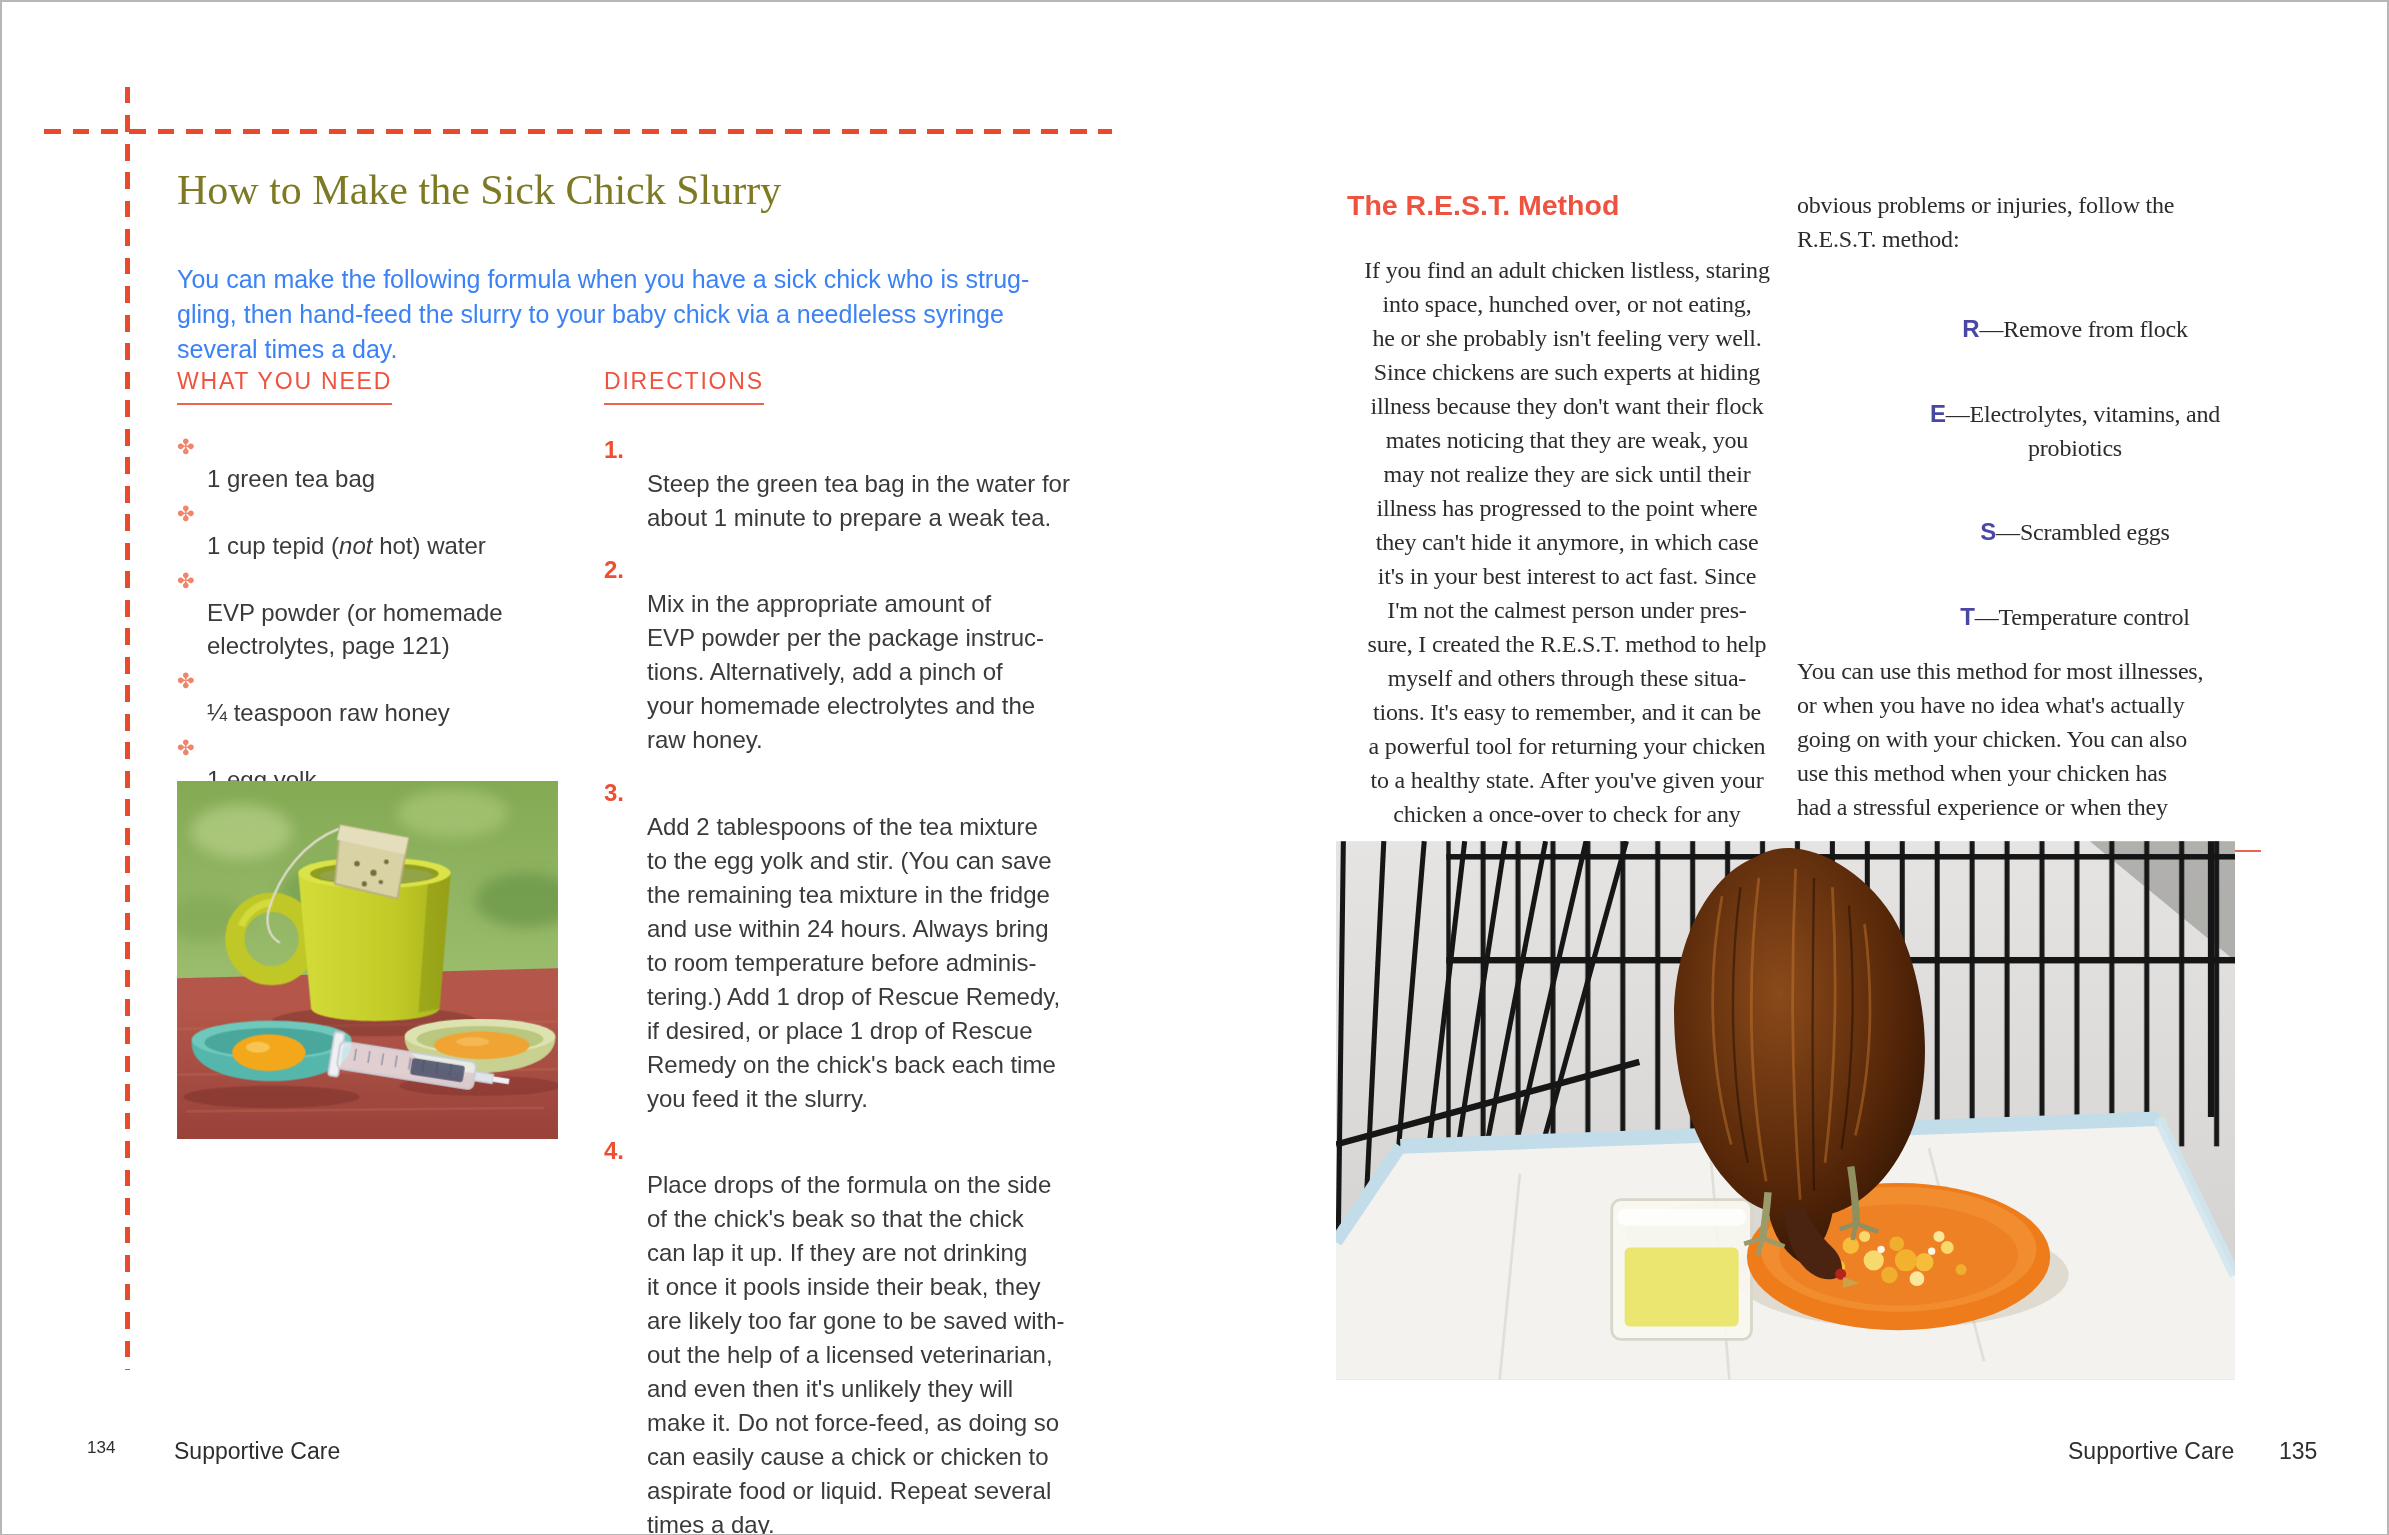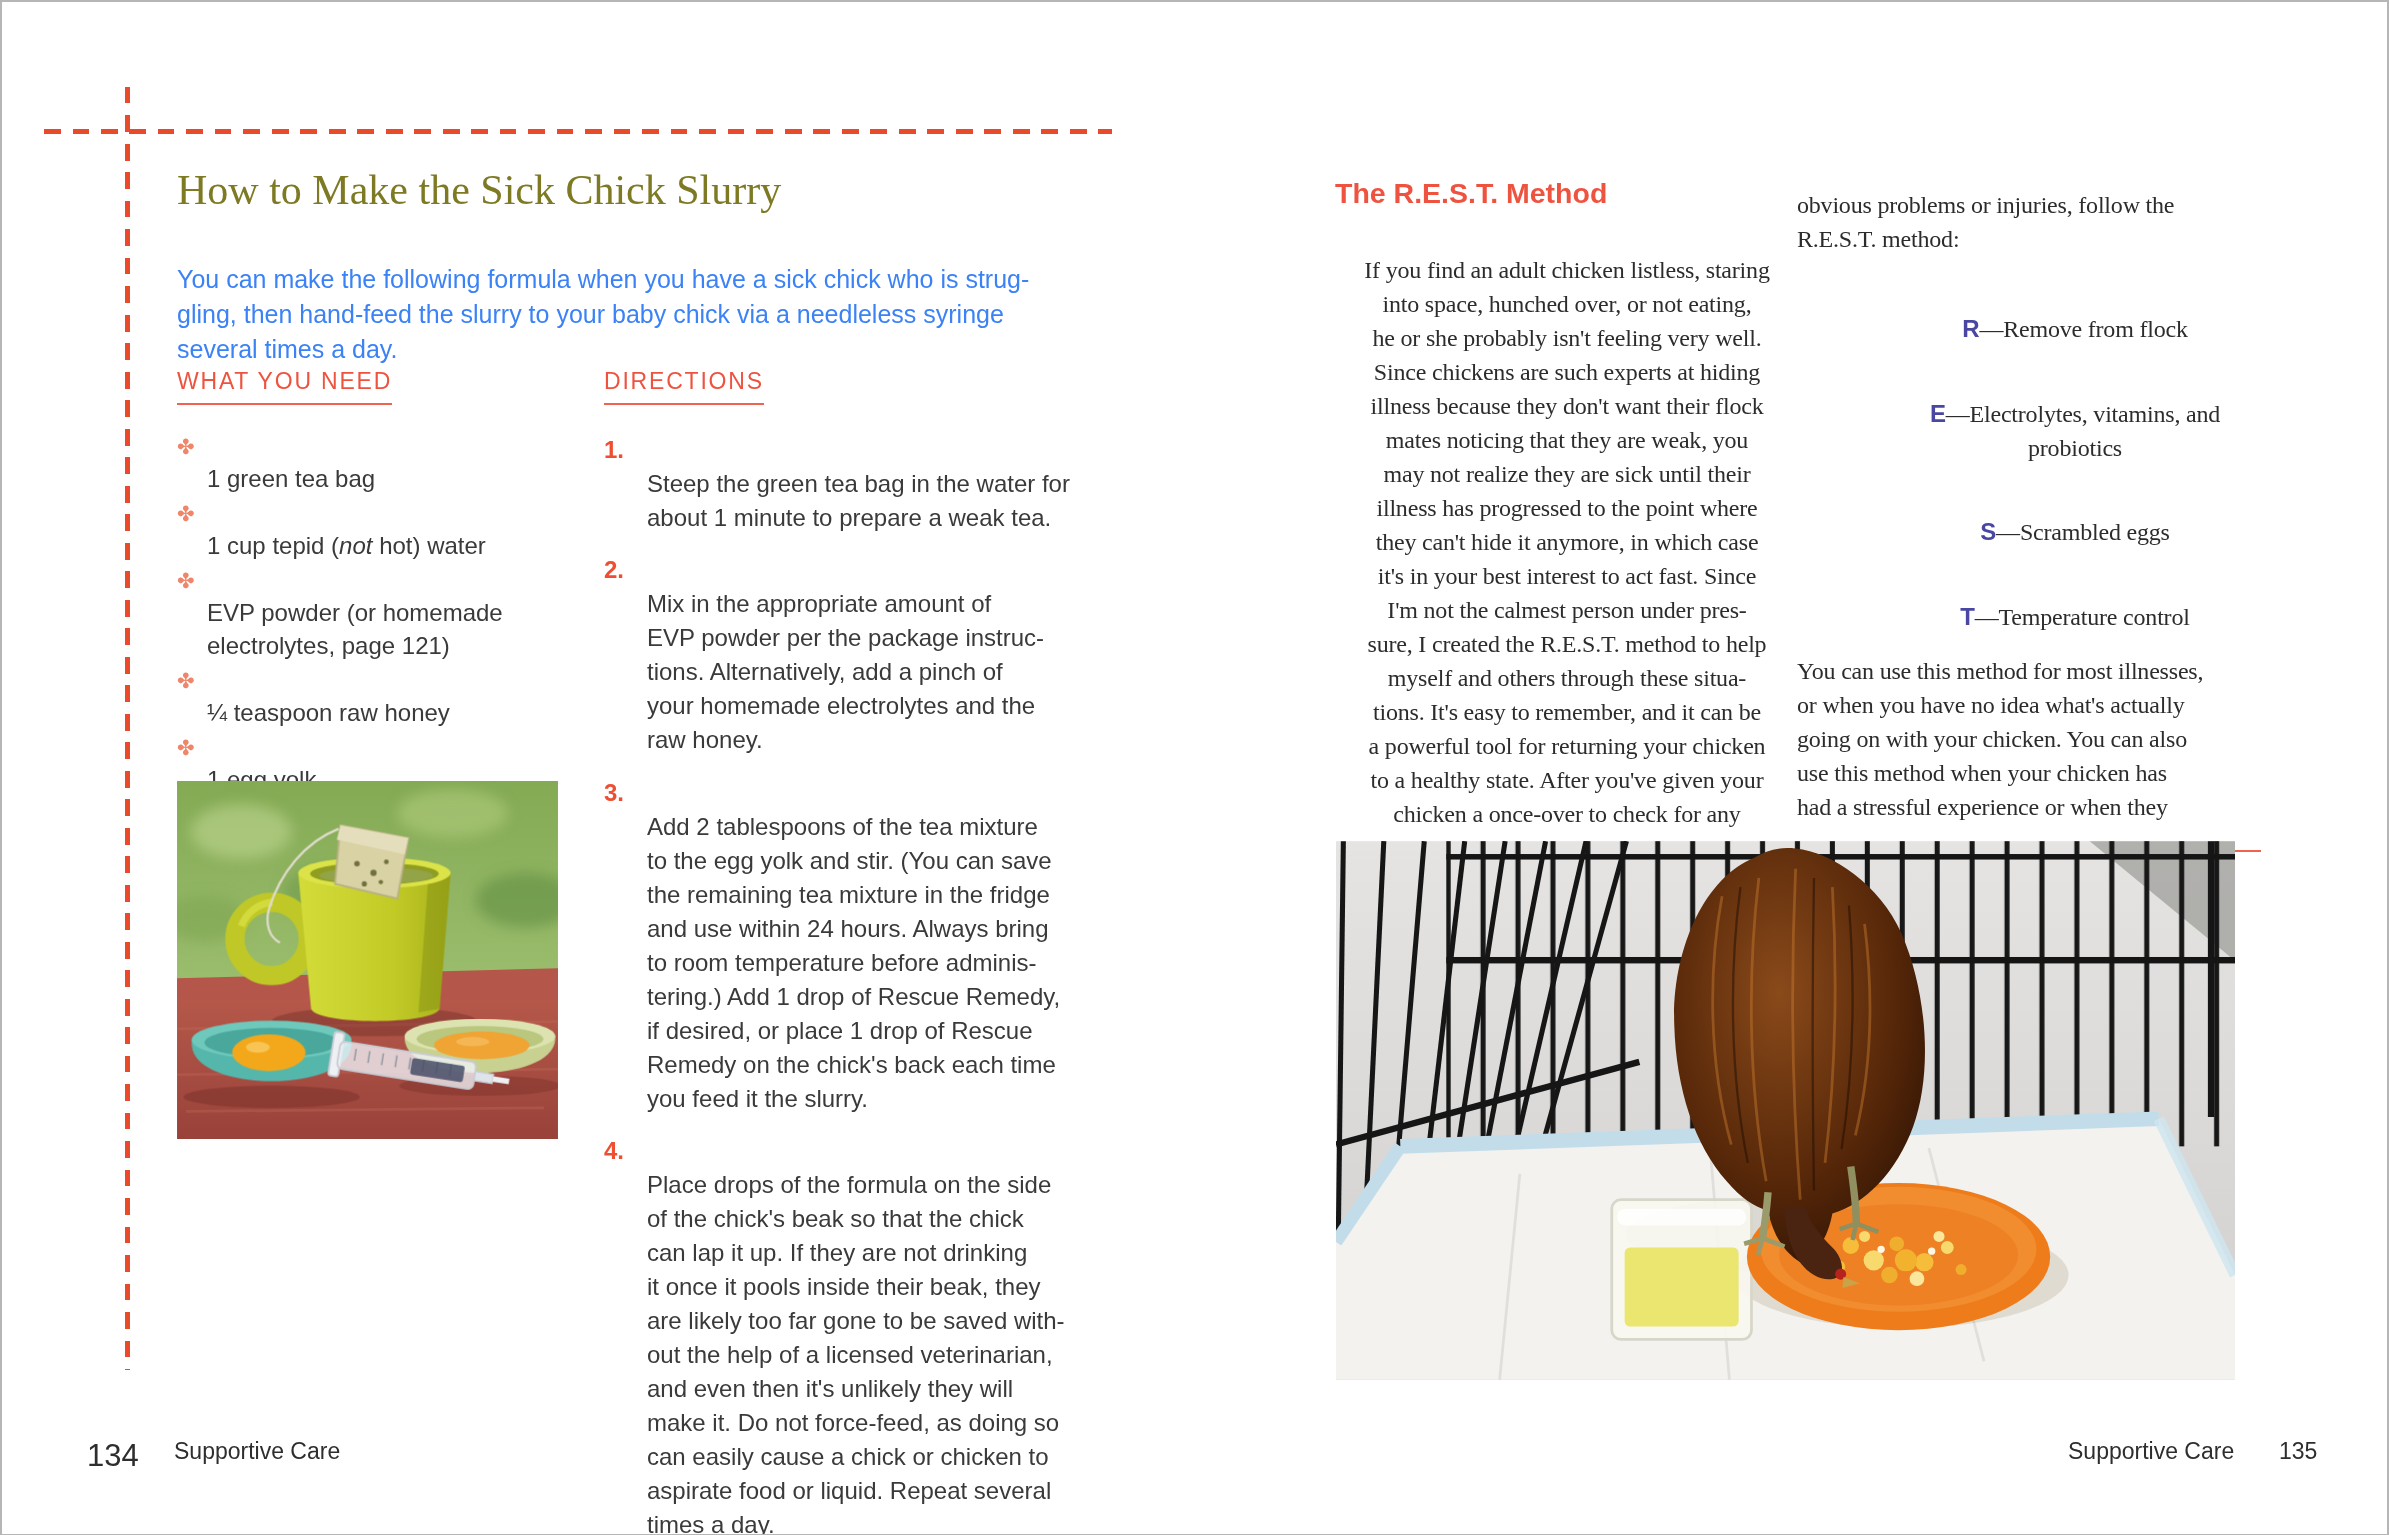--- a/index.html
+++ b/index.html
@@ -22,24 +22,24 @@
   .col-dir{position:absolute;left:602px;top:366px;width:542px;}
   .col-head{display:inline-block;margin:0;color:#ee5340;font-weight:400;font-size:23px;
     letter-spacing:1.8px;border-bottom:2.8px solid #ee6450;padding-bottom:8.3px;}
   ul.ing{list-style:none;margin:24px 0 0;padding:0;font-size:24px;line-height:33px;}
   ul.ing li{position:relative;padding-left:30px;margin-bottom:0.9px;white-space:pre-line;}
   ul.ing .bullet{position:absolute;left:0;top:0.9px;color:#ef8569;font-size:21px;}
   ol.steps{list-style:none;margin:27.6px 0 0;padding:0;font-size:24px;line-height:34px;}
   ol.steps li{position:relative;padding-left:43px;margin-bottom:18.4px;white-space:pre-line;}
   ol.steps .num{position:absolute;left:0;top:0;color:#ee4f33;font-weight:700;}
   .photo1{position:absolute;left:175px;top:779px;width:381px;height:358px;}
-  .footer-num-l{position:absolute;left:85px;top:1436px;font-size:31px;color:#2e2e2e;}
+  .footer-num-l{position:absolute;left:85px;top:1436px;font-size:17px;color:#2e2e2e;}
   .footer-sec-l{position:absolute;left:172px;top:1436px;font-size:23px;color:#2e2e2e;}
   
-  .r-head{position:absolute;left:1333px;top:175px;margin:0;font-size:28.5px;font-weight:700;color:#ee5340;}
+  .r-head{position:absolute;left:1333px;top:175px;margin:12px;font-size:28.5px;font-weight:700;color:#ee5340;}
   .serif{font-family:"Liberation Serif",serif;color:#2d2c2b;letter-spacing:-0.2px;}
   .r-col1{position:absolute;left:1333px;top:188px;width:464px;
     font-size:24px;line-height:34px;white-space:pre-line;}
   .r-col1-inner{margin-top:29px;white-space:pre-line;text-align:center;}
   .r-col2{position:absolute;left:1795px;top:186px;width:464px;font-size:24px;line-height:34px;}
   .r-lead{white-space:pre-line;}
   ul.rest{list-style:none;margin:22px 0 8px;padding:0 0 0 66px;text-align:center;}
   ul.rest li{margin-bottom:16.5px;padding-left:26px;text-indent:-26px;white-space:pre-line;}
   .rest-letter{font-family:"Liberation Sans",sans-serif;font-weight:700;color:#4a47a3;}
   .rest-text{white-space:pre-line;}

